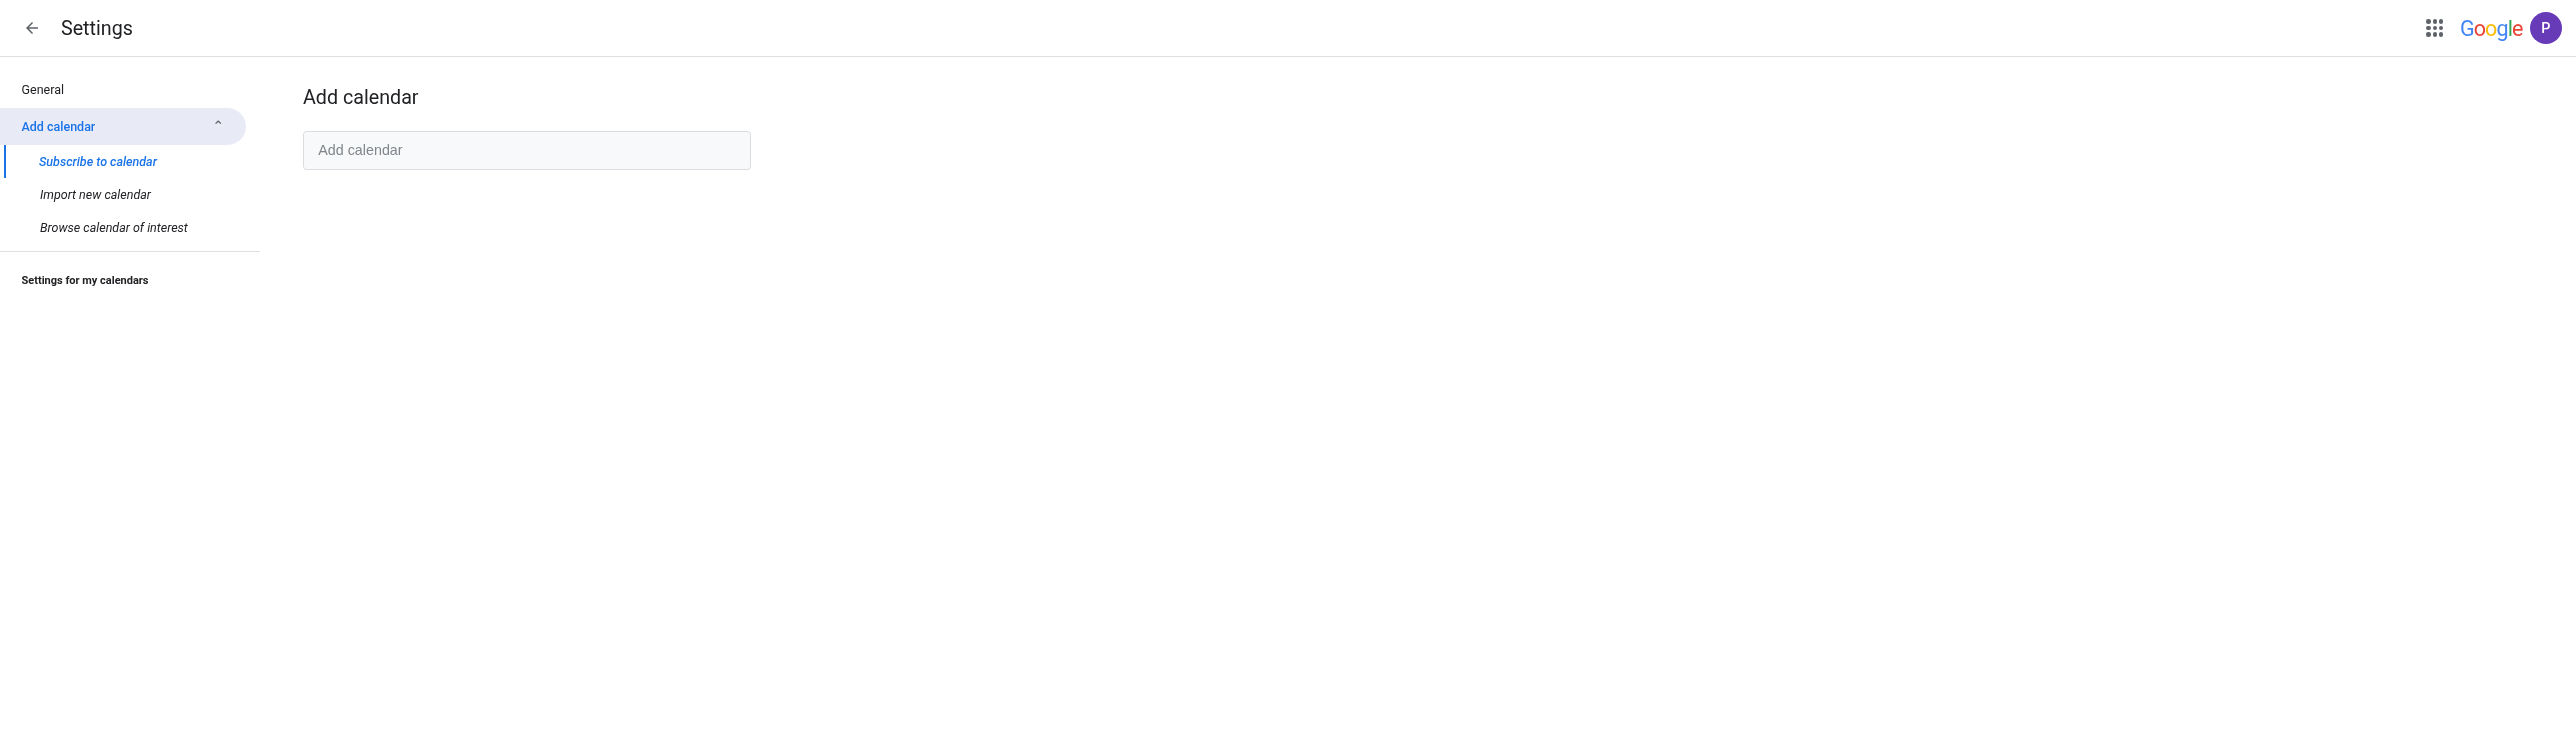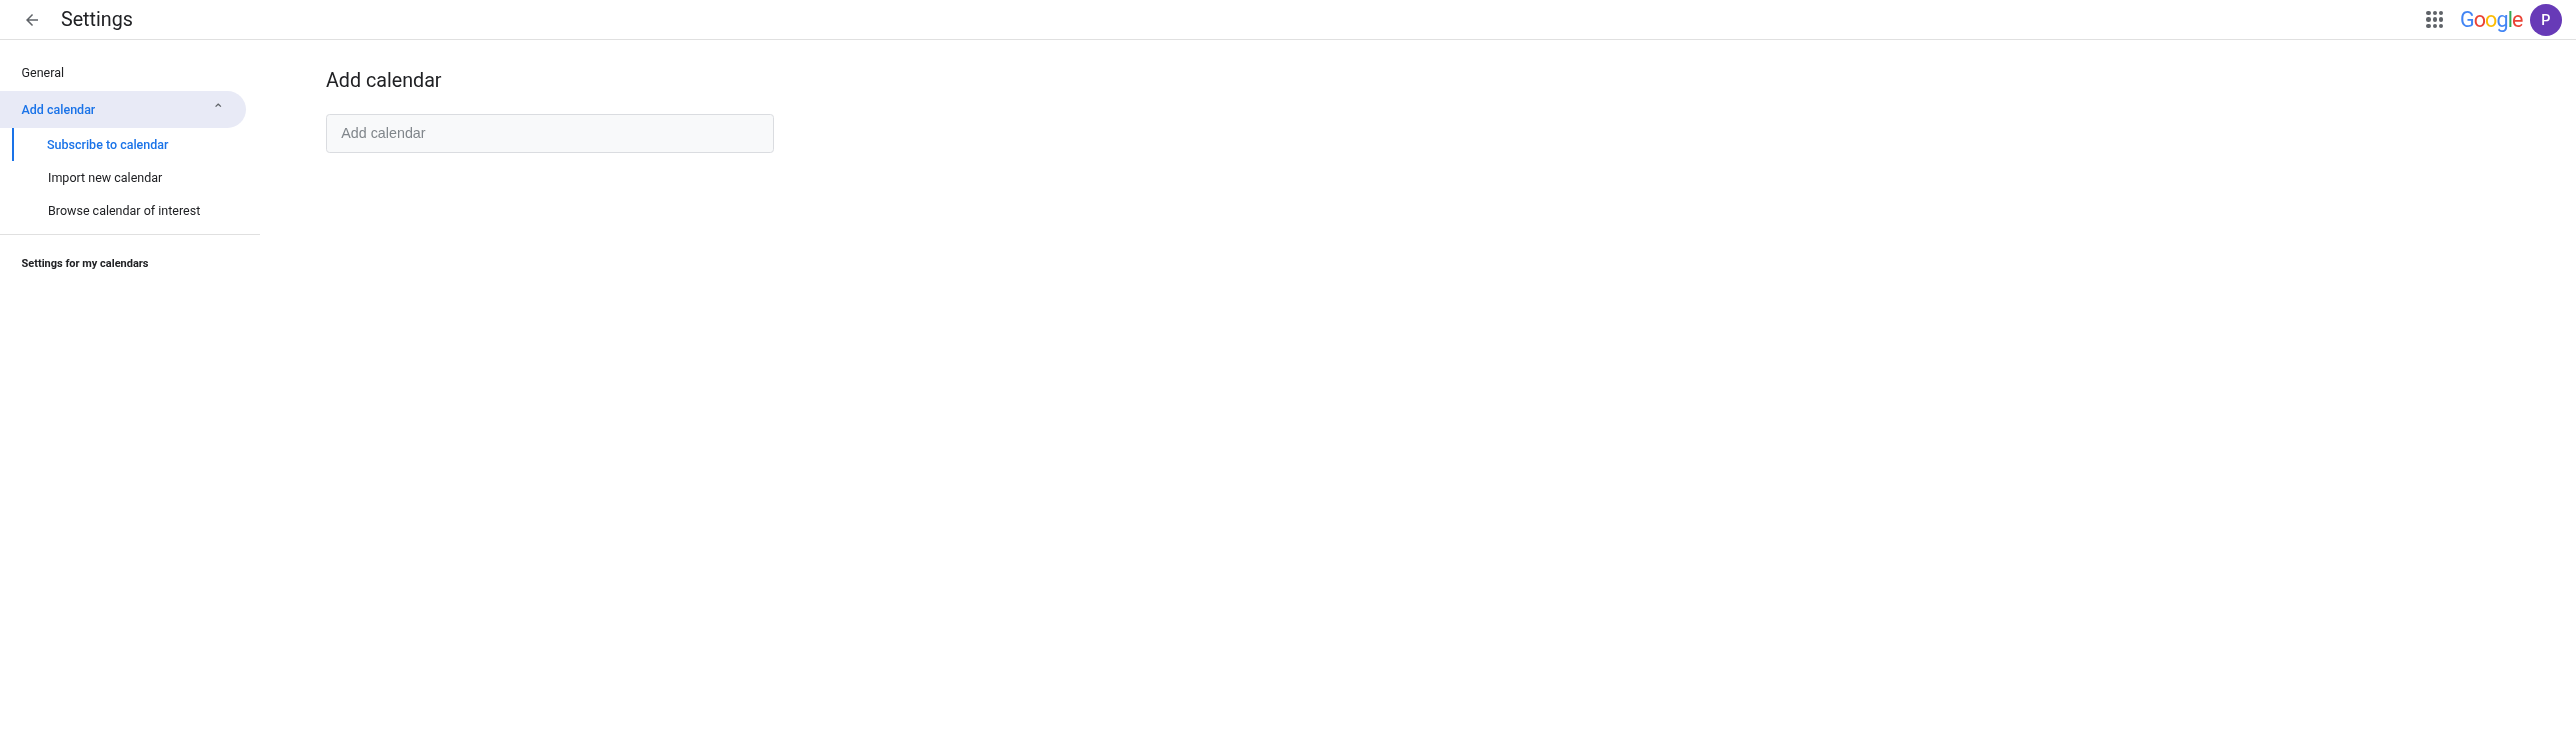--- a/index.html
+++ b/index.html
@@ -17,21 +17,21 @@
       overflow: hidden;
     }
 
     
     .header {
       display: flex;
       align-items: center;
       justify-content: space-between;
       padding: 7.2px 14.3px;
       border-bottom: 0.9px solid #e0e0e0;
-      height: 40px;
+      height: 57px;
     }
 
     .header-left {
       display: flex;
       align-items: center;
       gap: 10.7px;
     }
 
     .back-button {
       width: 36px;
@@ -97,21 +97,20 @@
       justify-content: center;
       font-size: 14.3px;
       font-weight: 500;
       cursor: pointer;
     }
 
     
     .main-layout {
       display: flex;
       height: calc(100vh - 57px);
-      gap: 23px;
     }
 
     
     .sidebar {
       width: 260px;
       padding: 14.3px 0;
       overflow-y: auto;
       flex-shrink: 0;
     }
 
@@ -137,21 +136,22 @@
       color: #1a73e8;
       font-weight: 500;
     }
 
     .sidebar-item .chevron {
       font-size: 14.3px;
       color: #5f6368;
     }
 
     .sidebar-submenu {
-      padding-left: 12px;
+      padding-left: 4px;
+      font-style: italic;
     }
 
     .sidebar-submenu-item {
       padding: 9px 21.5px 9px 36px;
       cursor: pointer;
       font-size: 12.5px;
       color: #202124;
       display: flex;
       align-items: center;
       gap: 7.2px;

